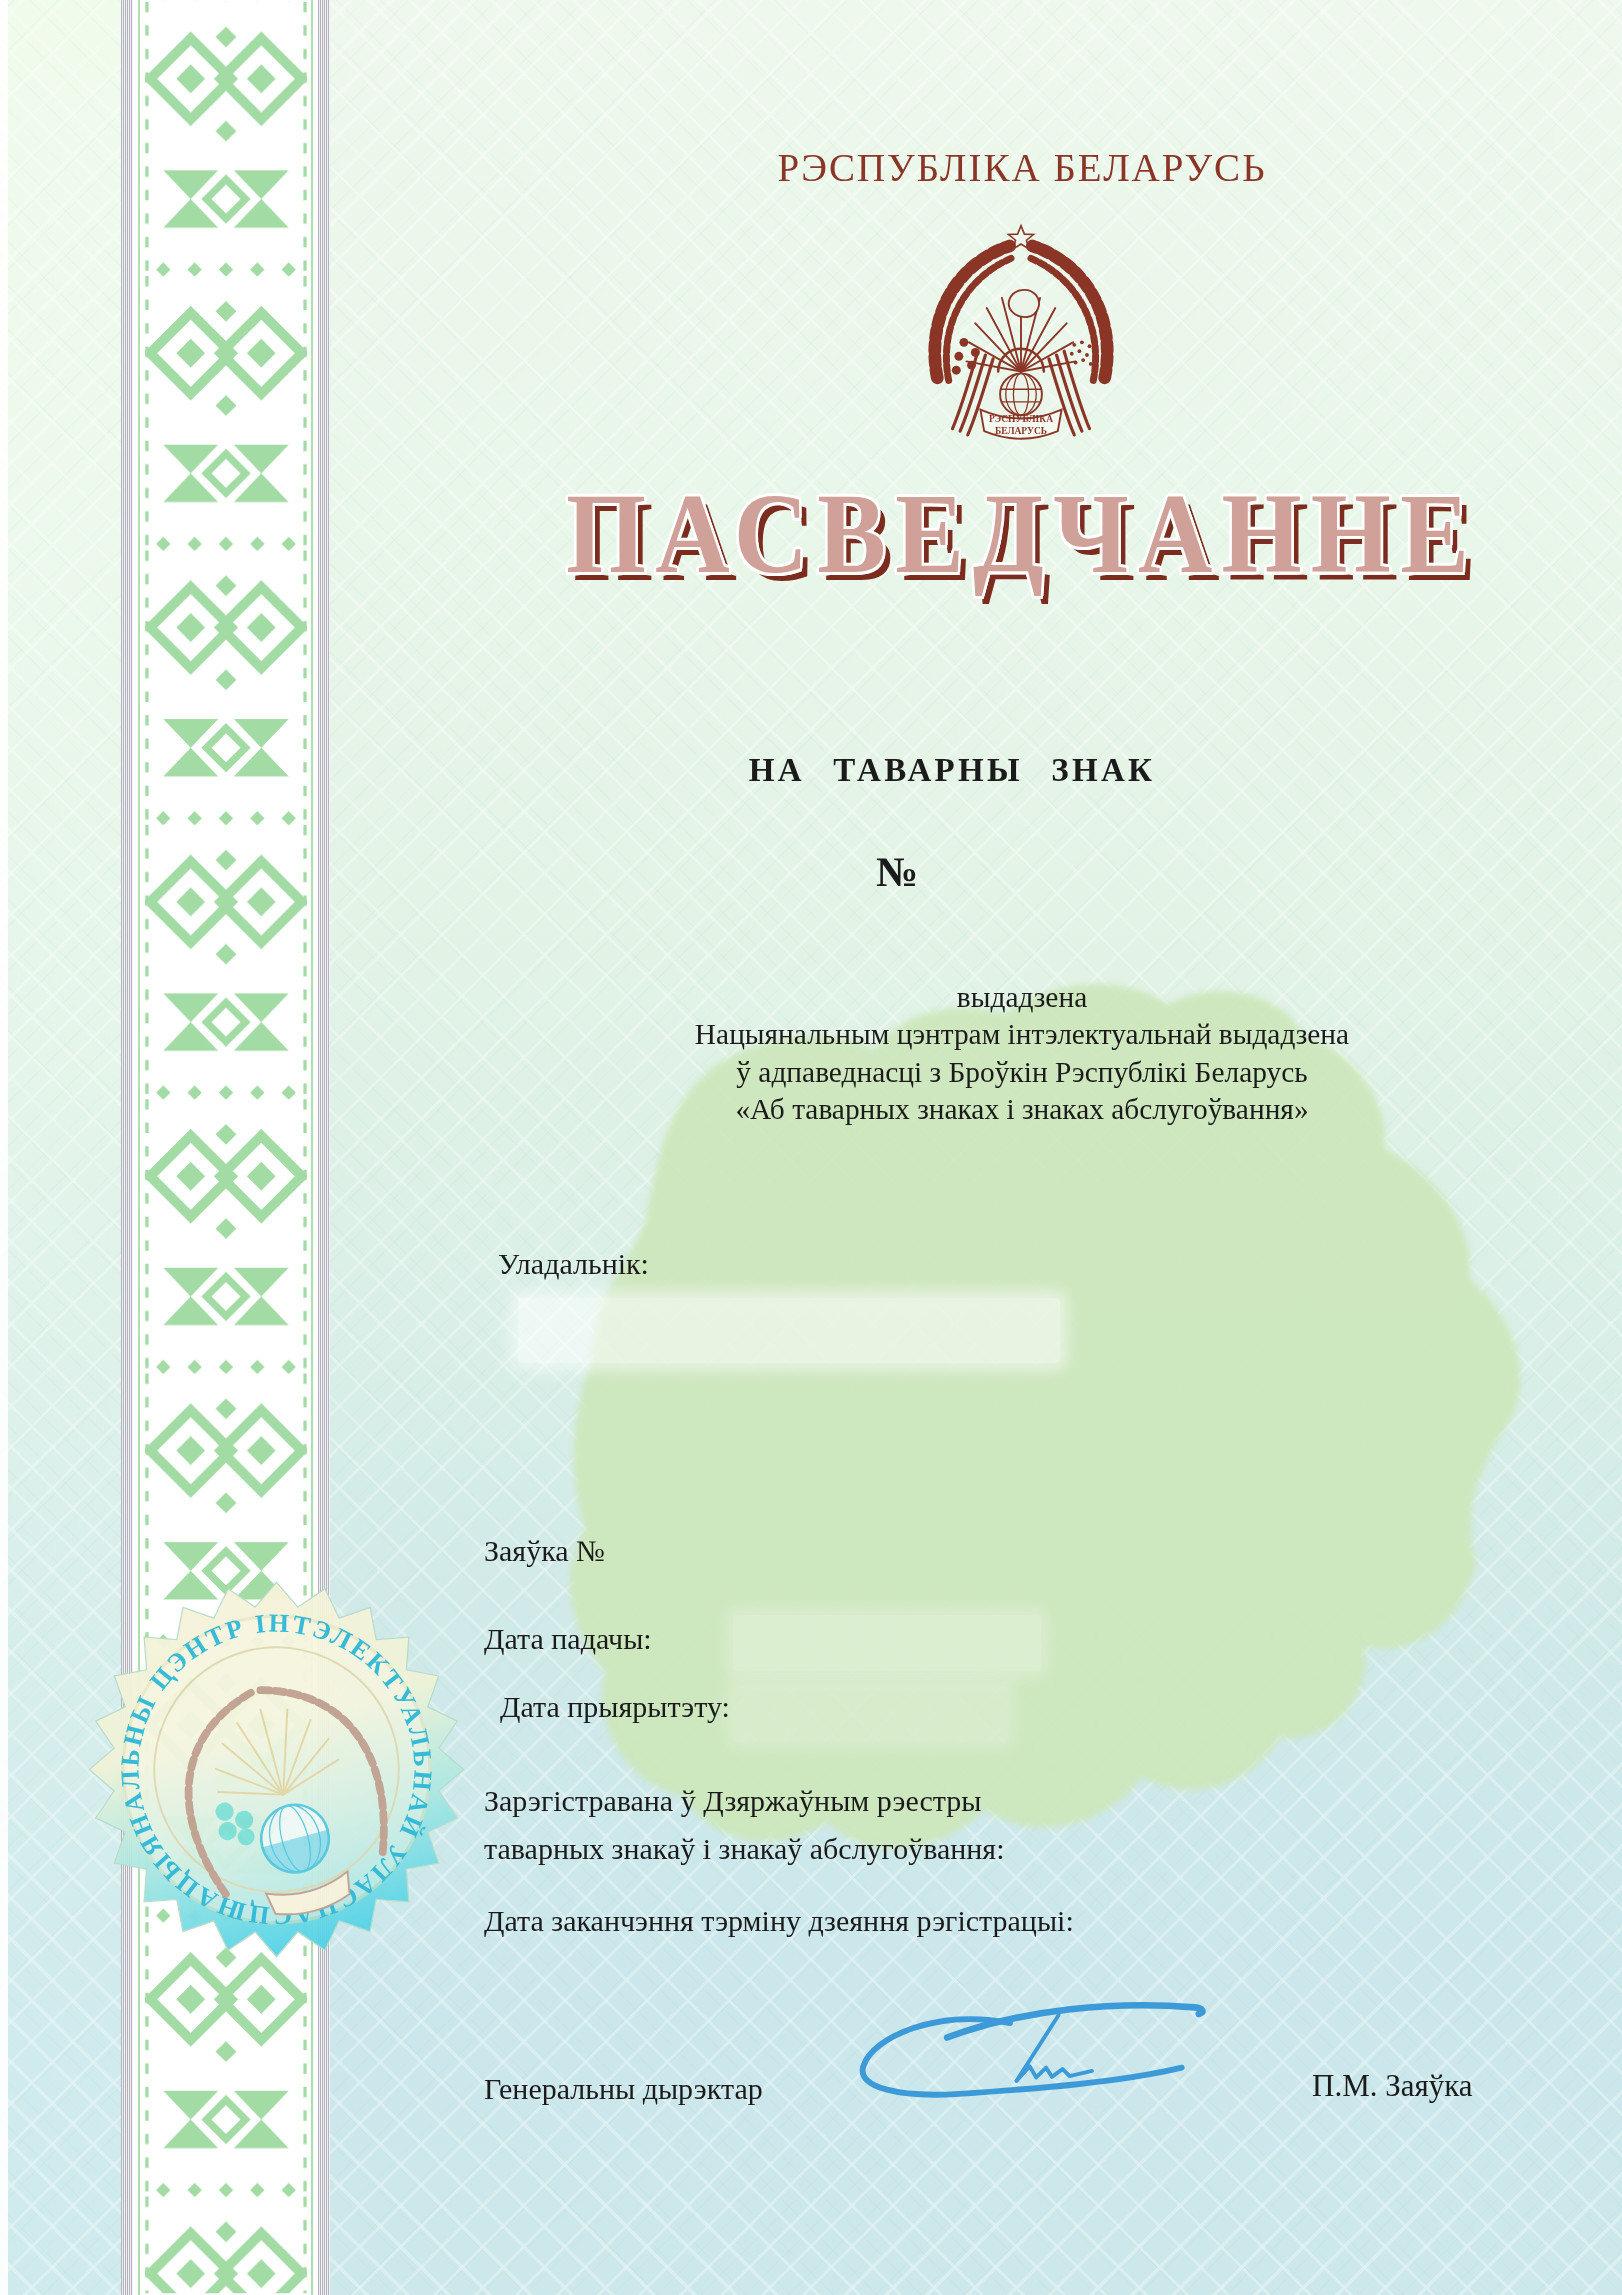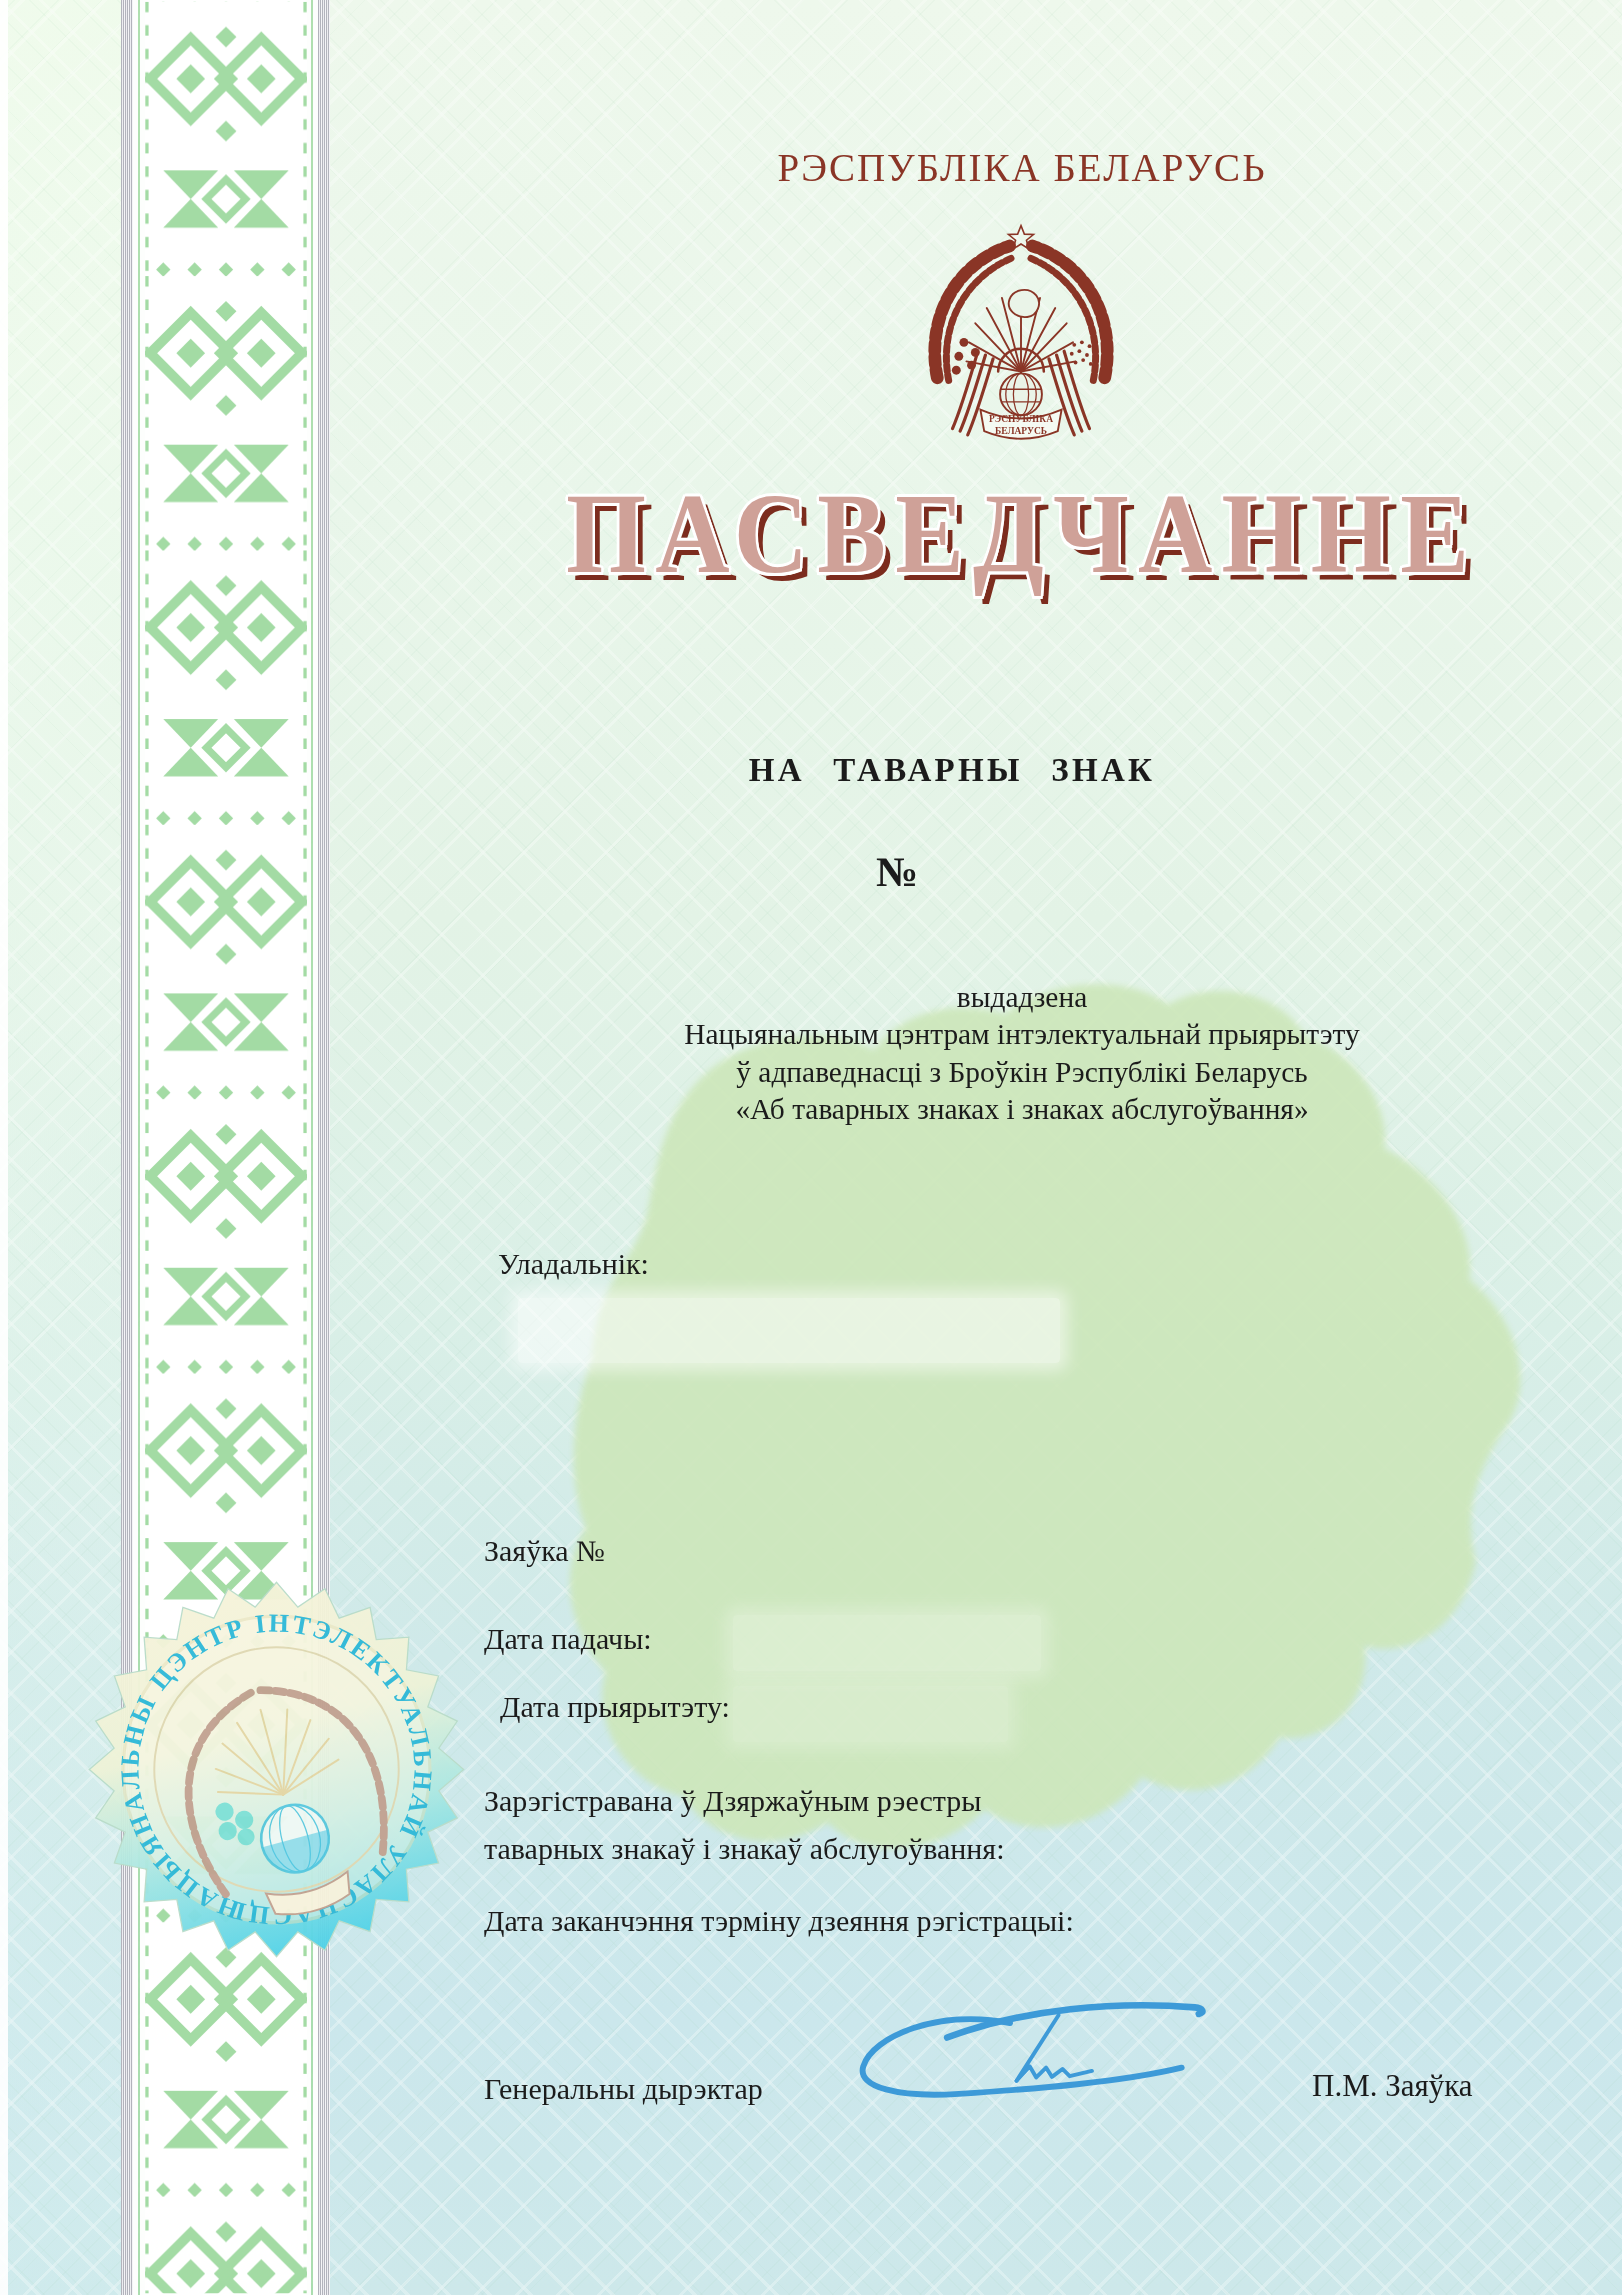--- a/index.html
+++ b/index.html
@@ -190,21 +190,21 @@
     </svg>
   </div>
 
   <div class="txt center-wide big-title">ПАСВЕДЧАННЕ</div>
 
   <div class="txt subtitle" style="position:absolute;">НА ТАВАРНЫ ЗНАК</div>
 
   <div class="txt numero">№</div>
 
   <div class="txt center-wide issued"><span>выдадзена</span>
-<span>Нацыянальным цэнтрам інтэлектуальнай прыярытэту</span>
+<span>Нацыянальным цэнтрам інтэлектуальнай выдадзена</span>
 <span>ў адпаведнасці з Броўкін Рэспублікі Беларусь</span>
 <span>«Аб таварных знаках і знаках абслугоўвання»</span></div>
 
   <div class="txt label lbl-owner">Уладальнік:</div>
   <div class="txt label lbl-app">Заяўка №</div>
   <div class="txt label lbl-filing">Дата падачы:</div>
   <div class="txt label lbl-priority">Дата прыярытэту:</div>
   <div class="txt label lbl-registered"><span>Зарэгістравана ў Дзяржаўным рэестры</span>
 <span>таварных знакаў і знакаў абслугоўвання:</span></div>
   <div class="txt label lbl-expiry">Дата заканчэння тэрміну дзеяння рэгістрацыі:</div>

